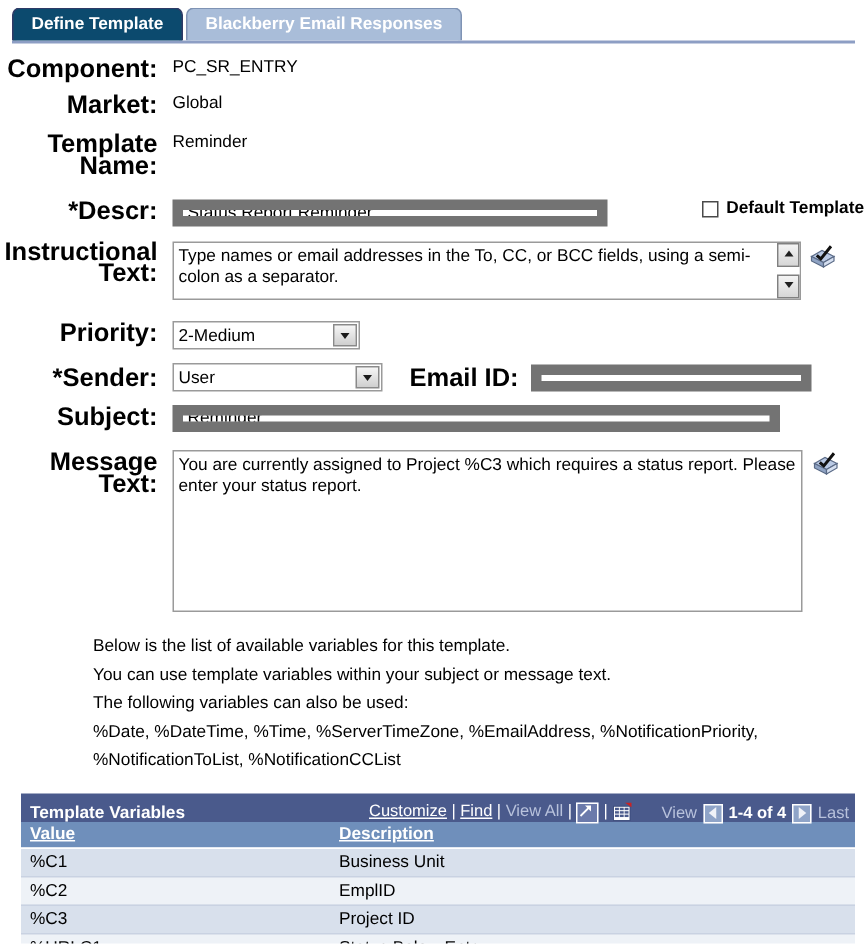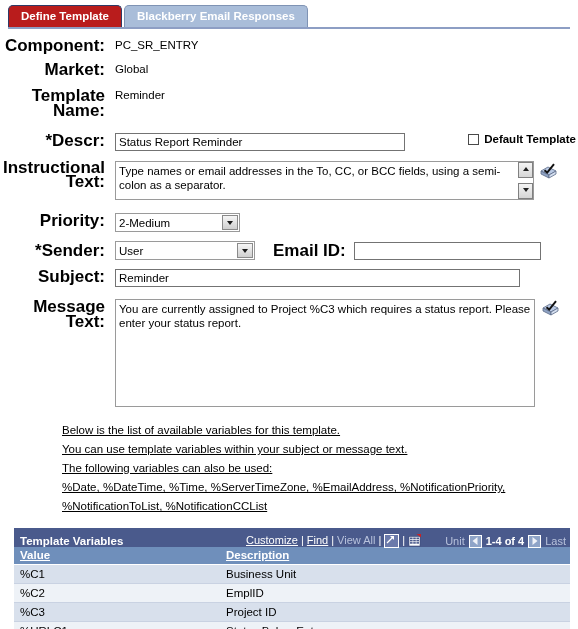--- a/index.html
+++ b/index.html
@@ -44,21 +44,21 @@
     color: #ffffff;
     border-radius: 5px 5px 0 0;
     box-sizing: border-box;
     position: relative;
     z-index: 2;
     vertical-align: bottom;
     white-space: nowrap;
     cursor: pointer;
   }
   .tab-active {
-    background: #b91c1c;
+    background: #0c4a6e;
     border: 1px solid #2e3a66;
     border-bottom: none;
   }
   .tab-inactive {
     background: #a9bdd9;
     border: 1px solid #7f93b4;
     border-bottom: none;
     color: #ffffff;
   }
 
@@ -85,21 +85,21 @@
     line-height: 15px;
   }
   .lbl.multiline { line-height: 14px; }
   .ro {
     font-weight: normal;
     font-size: 11.5px;
     line-height: 15px;
     color: #000000;
   }
   .txt {
-    border: 1px solid #737373;
+    border: 7px solid #737373;
     background: #ffffff;
     font-family: "Liberation Sans", sans-serif;
     font-size: 11.5px;
     color: #000000;
     padding: 2px 3px;
     box-sizing: border-box;
     height: 18px;
     line-height: 13px;
     outline: none;
   }
@@ -228,21 +228,20 @@
     box-sizing: border-box;
   }
   .chk-lbl { font-weight: bold; font-size: 11.5px; }
 
   
   .helpblock {
     margin: 14px 0 0 62px;
     font-size: 11.5px;
     line-height: 19px;
     color: #000000;
-    text-decoration: underline;
   }
   .helpblock div { white-space: nowrap; }
 
   
   .grid {
     margin: 12px 8px 0 14px;
     width: 556px;
     box-sizing: border-box;
   }
   .grid-title {
@@ -493,21 +492,21 @@
             <rect x="2" y="8.1" width="2.6" height="1.6"></rect>
             <rect x="5.2" y="8.1" width="2.6" height="1.6"></rect>
             <rect x="8.4" y="8.1" width="2.6" height="1.6"></rect>
           </g>
           <polygon points="8.5,0 13,0 13,3.2" fill="#cc2222"></polygon>
         </svg>
       </span>
     </span>
 
     <span class="grid-nav">
-      <span class="nav-word">Unit</span>
+      <span class="nav-word">View</span>
       <span class="nav-btn nav-prev"></span>
       <span class="nav-count">1-4 of 4</span>
       <span class="nav-btn nav-next"></span>
       <span class="nav-word">Last</span>
     </span>
   </div>
 
   <table class="vars">
     <thead>
       <tr>

